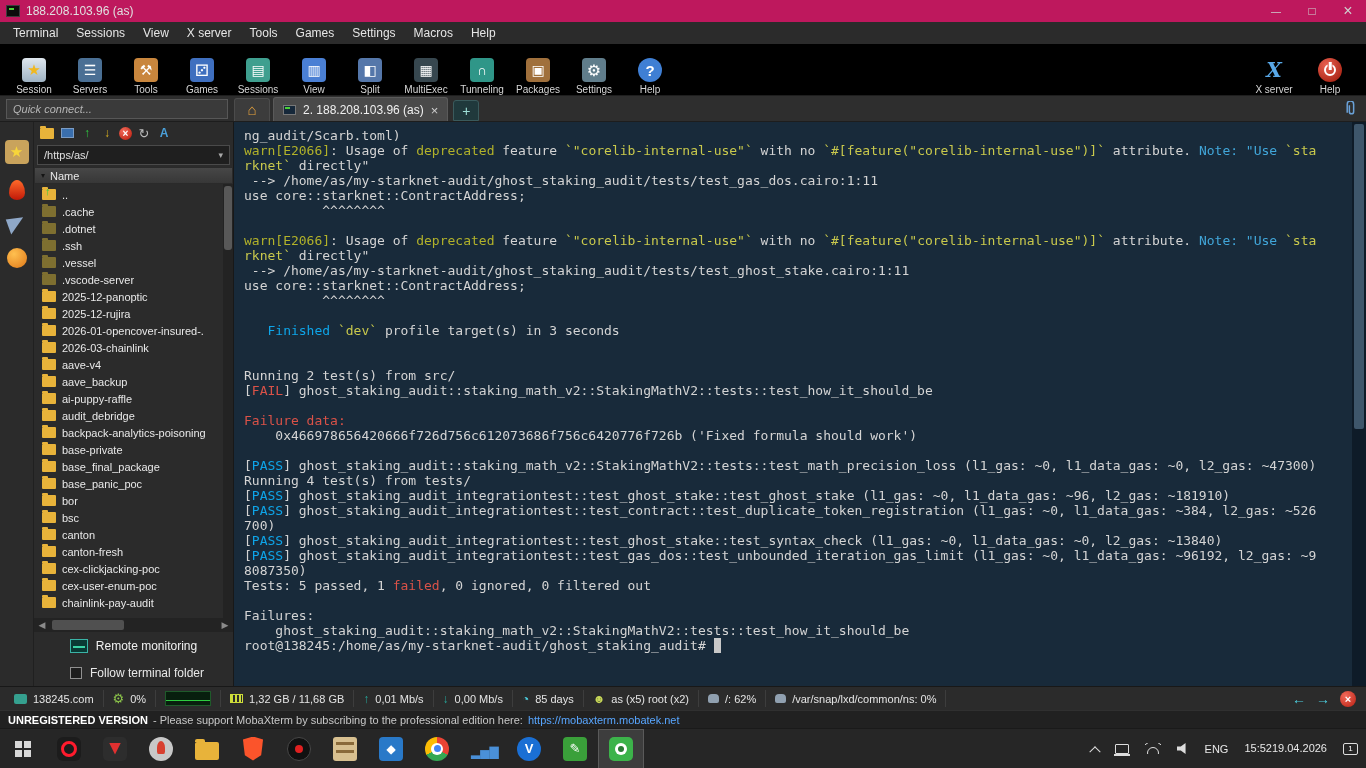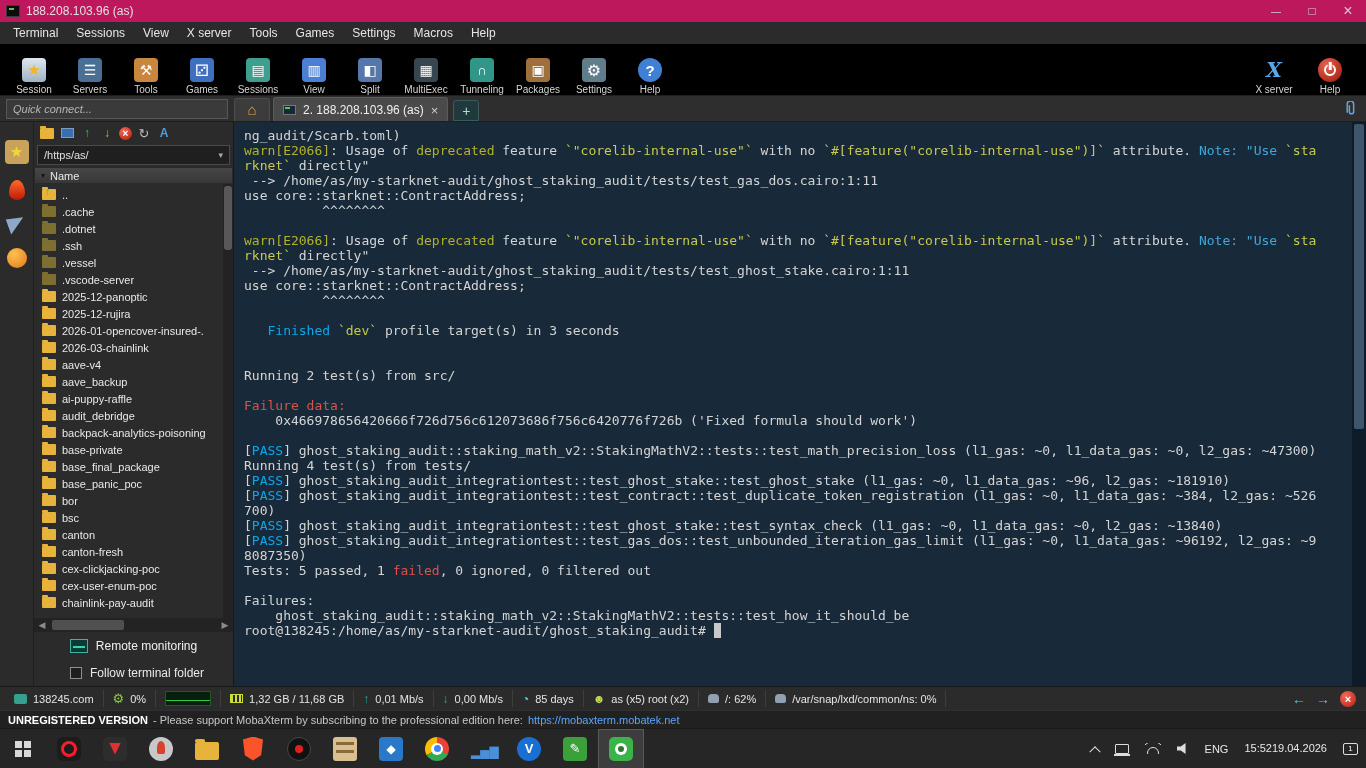--- a/index.html
+++ b/index.html
@@ -456,20 +456,21 @@
         <div class="term-line"><span class="c-warn">warn[E2066]</span><span class="c-fg">: Usage of </span><span class="c-warn">deprecated</span><span class="c-fg"> feature </span><span class="c-str">`"corelib-internal-use"`</span><span class="c-fg"> with no </span><span class="c-str">`#[feature("corelib-internal-use")]`</span><span class="c-fg"> attribute. </span><span class="c-note">Note: "Use </span><span class="c-str">`sta</span></div>
         <div class="term-line"><span class="c-str">rknet`</span><span class="c-fg"> directly"</span></div>
         <div class="term-line"><span class="c-fg"> --&gt; /home/as/my-starknet-audit/ghost_staking_audit/tests/test_ghost_stake.cairo:1:11</span></div>
         <div class="term-line"><span class="c-fg">use core::starknet::ContractAddress;</span></div>
         <div class="term-line"><span class="c-fg">          ^^^^^^^^</span></div>
         <div class="term-line"> </div>
         <div class="term-line"><span class="c-good">   Finished</span><span class="c-fg"> </span><span class="c-str">`dev`</span><span class="c-fg"> profile target(s) in 3 seconds</span></div>
         <div class="term-line"> </div>
         <div class="term-line"> </div>
         <div class="term-line"><span class="c-fg">Running 2 test(s) from src/</span></div>
+        <div class="term-line"><span class="c-fg">[</span><span class="c-bad">FAIL</span><span class="c-fg">] ghost_staking_audit::staking_math_v2::StakingMathV2::tests::test_how_it_should_be</span></div>
         <div class="term-line"> </div>
         <div class="term-line"><span class="c-bad">Failure data:</span></div>
         <div class="term-line"><span class="c-fg">    0x466978656420666f726d756c612073686f756c6420776f726b ('Fixed formula should work')</span></div>
         <div class="term-line"> </div>
         <div class="term-line"><span class="c-fg">[</span><span class="c-good">PASS</span><span class="c-fg">] ghost_staking_audit::staking_math_v2::StakingMathV2::tests::test_math_precision_loss (l1_gas: ~0, l1_data_gas: ~0, l2_gas: ~47300)</span></div>
         <div class="term-line"><span class="c-fg">Running 4 test(s) from tests/</span></div>
         <div class="term-line"><span class="c-fg">[</span><span class="c-good">PASS</span><span class="c-fg">] ghost_staking_audit_integrationtest::test_ghost_stake::test_ghost_stake (l1_gas: ~0, l1_data_gas: ~96, l2_gas: ~181910)</span></div>
         <div class="term-line"><span class="c-fg">[</span><span class="c-good">PASS</span><span class="c-fg">] ghost_staking_audit_integrationtest::test_contract::test_duplicate_token_registration (l1_gas: ~0, l1_data_gas: ~384, l2_gas: ~526</span></div>
         <div class="term-line"><span class="c-fg">700)</span></div>
         <div class="term-line"><span class="c-fg">[</span><span class="c-good">PASS</span><span class="c-fg">] ghost_staking_audit_integrationtest::test_ghost_stake::test_syntax_check (l1_gas: ~0, l1_data_gas: ~0, l2_gas: ~13840)</span></div>

